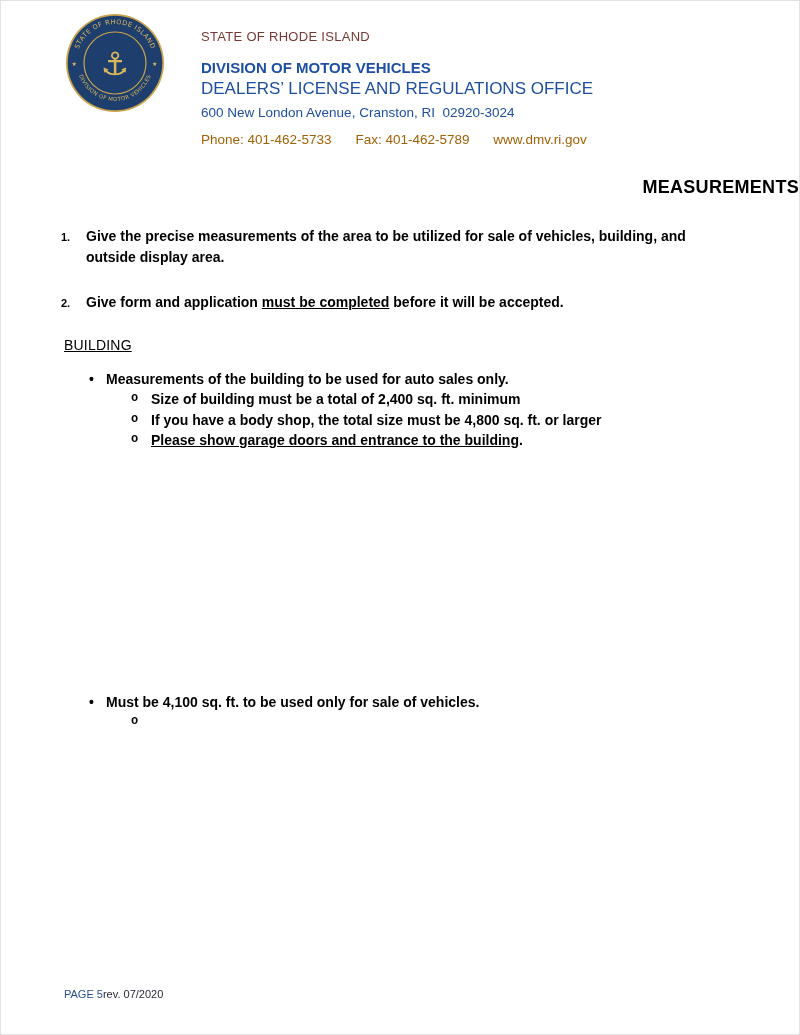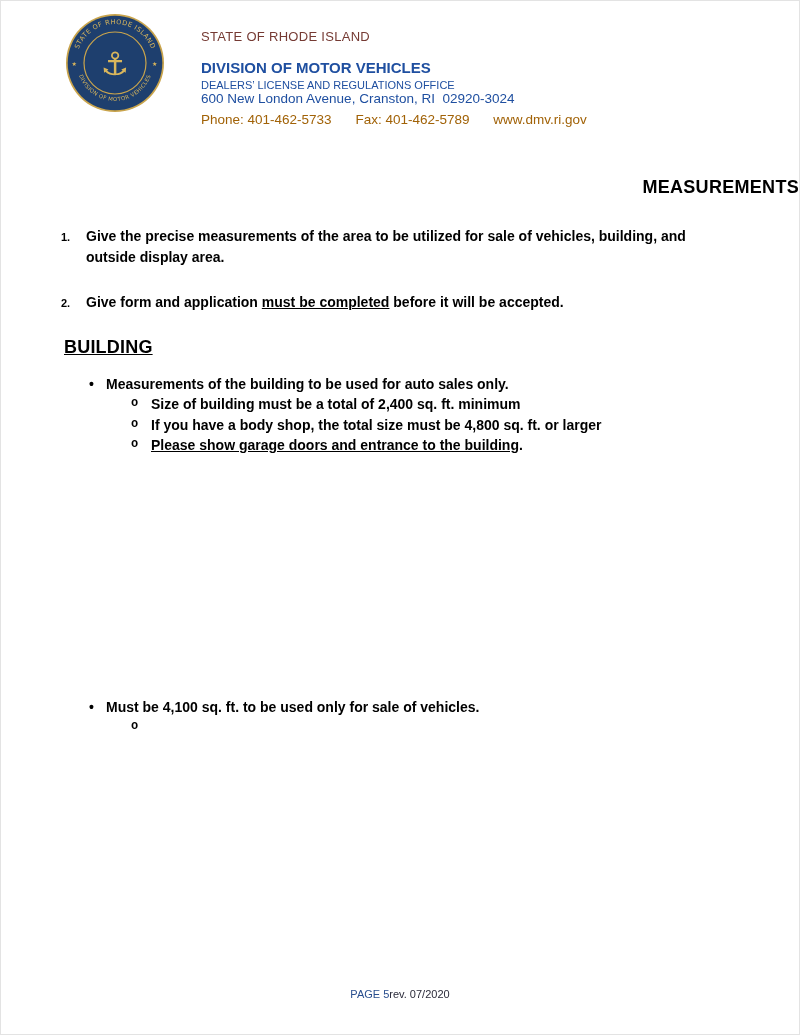--- a/index.html
+++ b/index.html
@@ -20,22 +20,22 @@
   .letterhead { position: relative; height: 150px; }
   .seal-wrap { position: absolute; left: 64px; top: 12px; width: 100px; height: 100px; }
   .letterhead-text { position: absolute; left: 200px; top: 28px; }
   .state-line {
     font-size: 13px;
     color: #753a33;
     letter-spacing: 0.3px;
     margin-bottom: 15px;
   }
   .division   { font-size: 15px; font-weight: bold; color: #1f4fa0; margin-bottom: 3px; }
-  .office     { font-size: 11px; color: #1f4fa0; }
-  .address    { font-size: 13.5px; color: #1f4fa0; margin-bottom: 6px; white-space: pre-wrap; }
+  .office     { font-size: 17px; color: #1f4fa0; margin-bottom: 6px; }
+  .address    { font-size: 13.5px; color: #1f4fa0; margin-bottom: 12px; white-space: pre-wrap; }
   .contact    { font-size: 13.5px; color: #a16207; }
   .contact span { margin-right: 20px; }
   .contact span:last-child { margin-right: 0; }
 
   
   .doc-title {
     margin-top: 26px;
     text-align: right;
     font-size: 18px;
     font-weight: bold;
@@ -50,22 +50,22 @@
     font-size: 14px;
     font-weight: bold;
     line-height: 1.5;
   }
   .num { flex: none; width: 25px; font-size: 11px; padding-top: 3px; }
   .u { text-decoration: underline; }
 
   
   .section-heading {
     margin: 20px 0 0 63px;
-    font-size: 18px;
-    font-weight: bold;
+    font-size: 14px;
+    font-weight: normal;
     text-decoration: underline;
     letter-spacing: 0.2px;
   }
   .bullet-row {
     display: flex;
     margin: 16px 65px 0 88px;
     font-size: 14px;
     font-weight: bold;
     line-height: 1.45;
   }
@@ -87,21 +87,21 @@
   }
   .sketch-space { height: 226px; }
 
   
   .page-footer {
     position: absolute;
     left: 63px;
     right: 63px;
     bottom: 34px;
     display: flex;
-    justify-content: center;
+    justify-content: flex-start;
     font-size: 11px;
   }
   .footer-page { color: #2a4f8f; }
   .footer-rev  { color: #2b2b3a; }
 </style>
 </head>
 <body>
 
 <div class="page">
 

